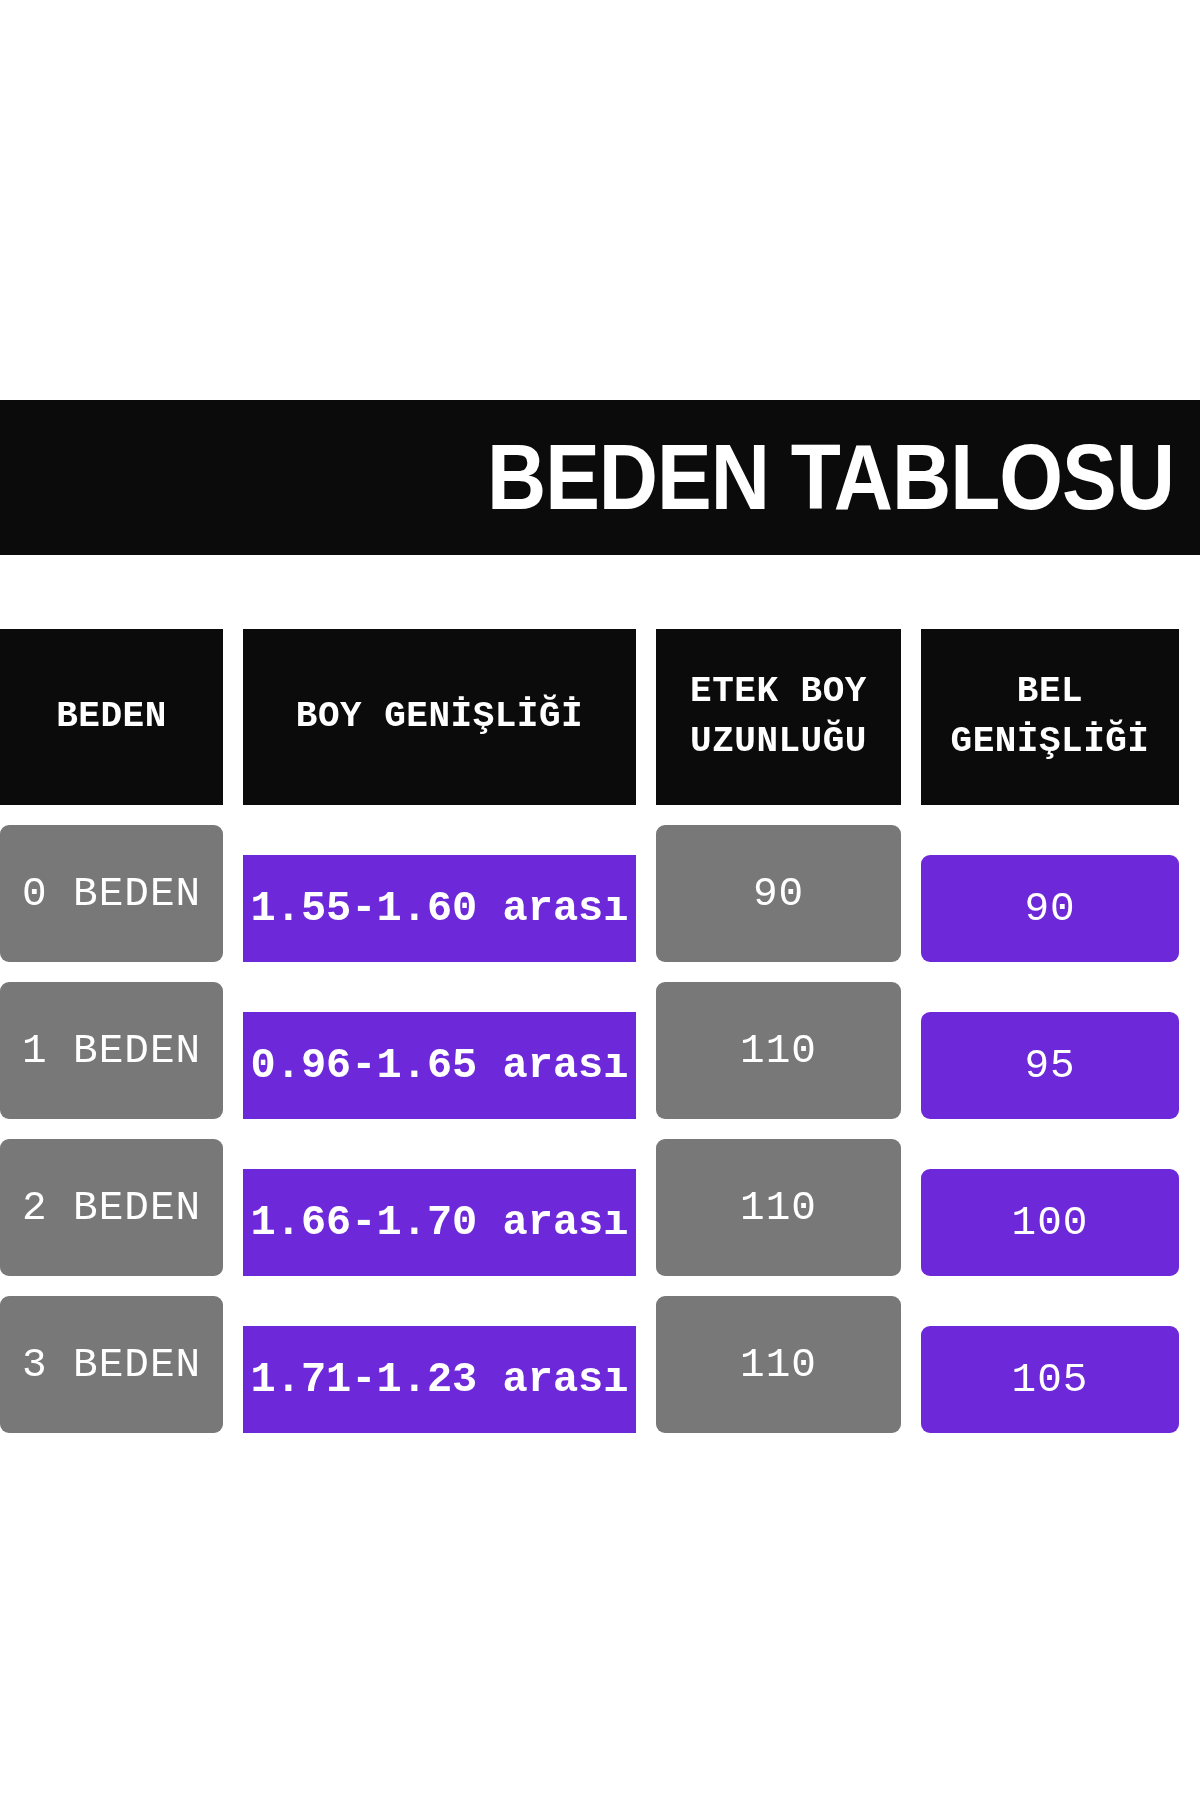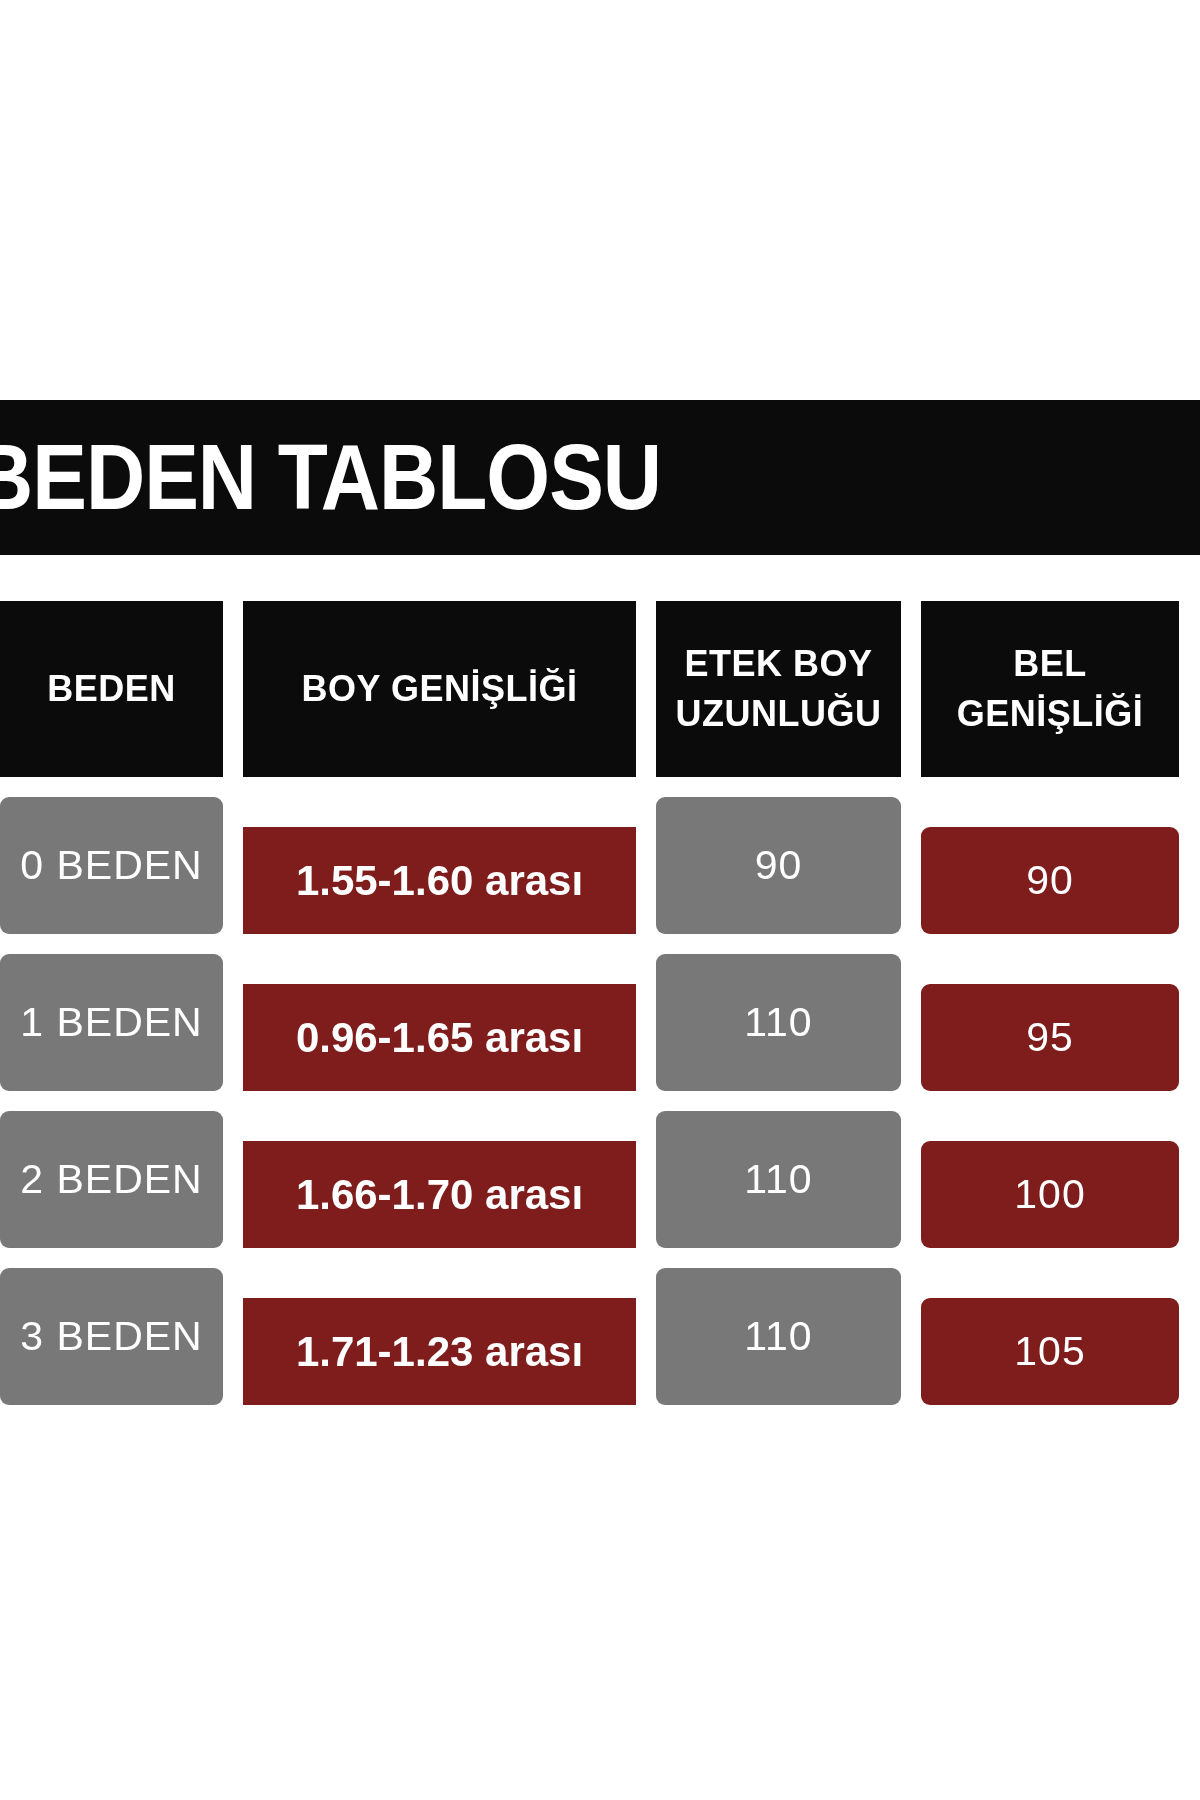--- a/index.html
+++ b/index.html
@@ -18,62 +18,63 @@
   
   .banner {
     position: absolute;
     left: 0;
     top: 400px;
     width: 1200px;
     height: 155px;
     background: #0b0b0b;
     display: flex;
     align-items: center;
-    justify-content: flex-start;
+    justify-content: flex-end;
   }
   .banner-title {
     color: #ffffff;
     font-size: 82px;
     font-weight: 700;
     letter-spacing: -1px;
     white-space: nowrap;
     transform: translateX(-26px) scaleY(1.12);
   }
 
   
   .size-table {
     position: absolute;
     left: 0;
-    top: 601px;
+    top: 629px;
     display: grid;
     grid-template-columns: 223px 393px 245px 258px;
     grid-template-rows: 176px 137px 137px 137px 137px;
     column-gap: 20px;
     row-gap: 20px;
+    font-family: Liberation Mono, monospace;
   }
   .cell {
     display: flex;
     flex-direction: column;
     align-items: center;
     justify-content: center;
     text-align: center;
     color: #ffffff;
   }
   .cell.head {
     background: #0b0b0b;
     font-weight: 700;
     font-size: 36px;
     letter-spacing: 0.5px;
     line-height: 1.38;
   }
   .cell.head span {
     display: block;
   }
   .cell.dark  { background: #787878; }
-  .cell.light { background: #7f1d1d; margin-top: 30px; }
+  .cell.light { background: #6d28d9; margin-top: 30px; }
   .val-regular { font-size: 41px; font-weight: 400; letter-spacing: 1px; border-radius: 9px; }
   .val-bold    { font-size: 42px; font-weight: 700; letter-spacing: 0px; }
 </style>
 </head>
 <body>
 
 <div class="banner">
   <div class="banner-title">BEDEN TABLOSU</div>
 </div>
 

